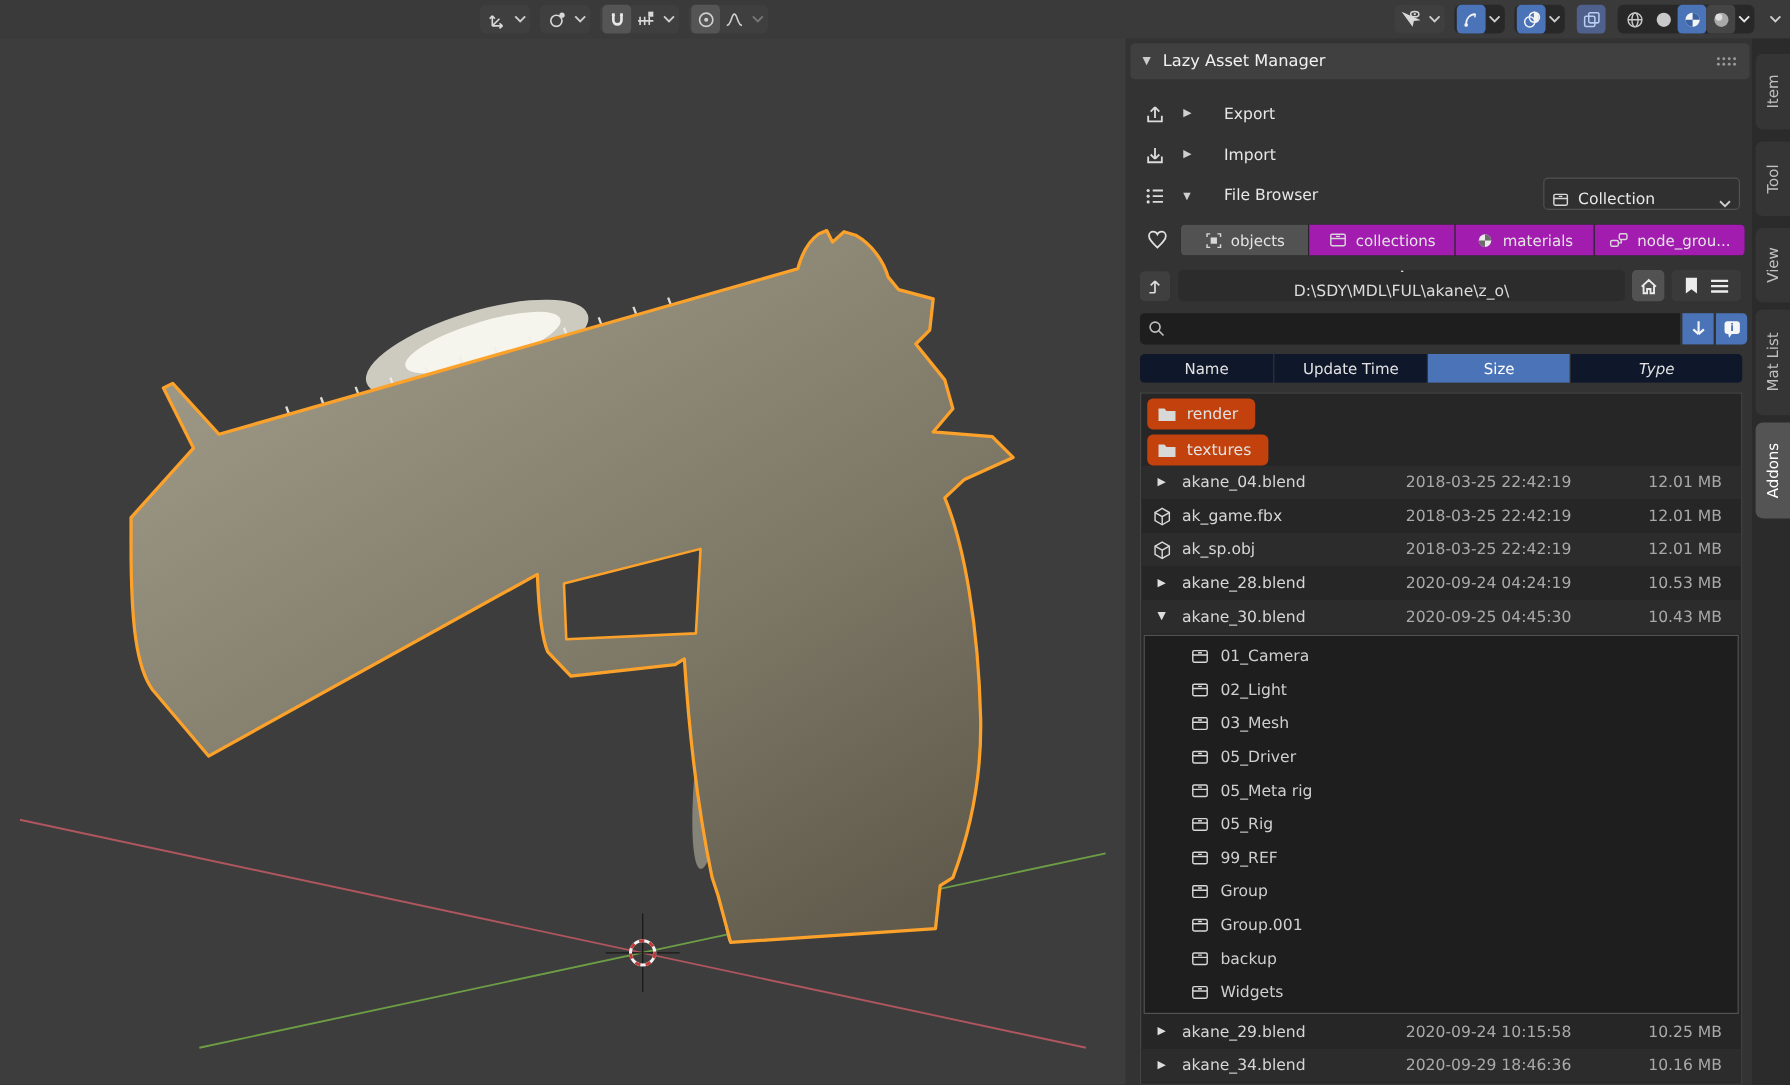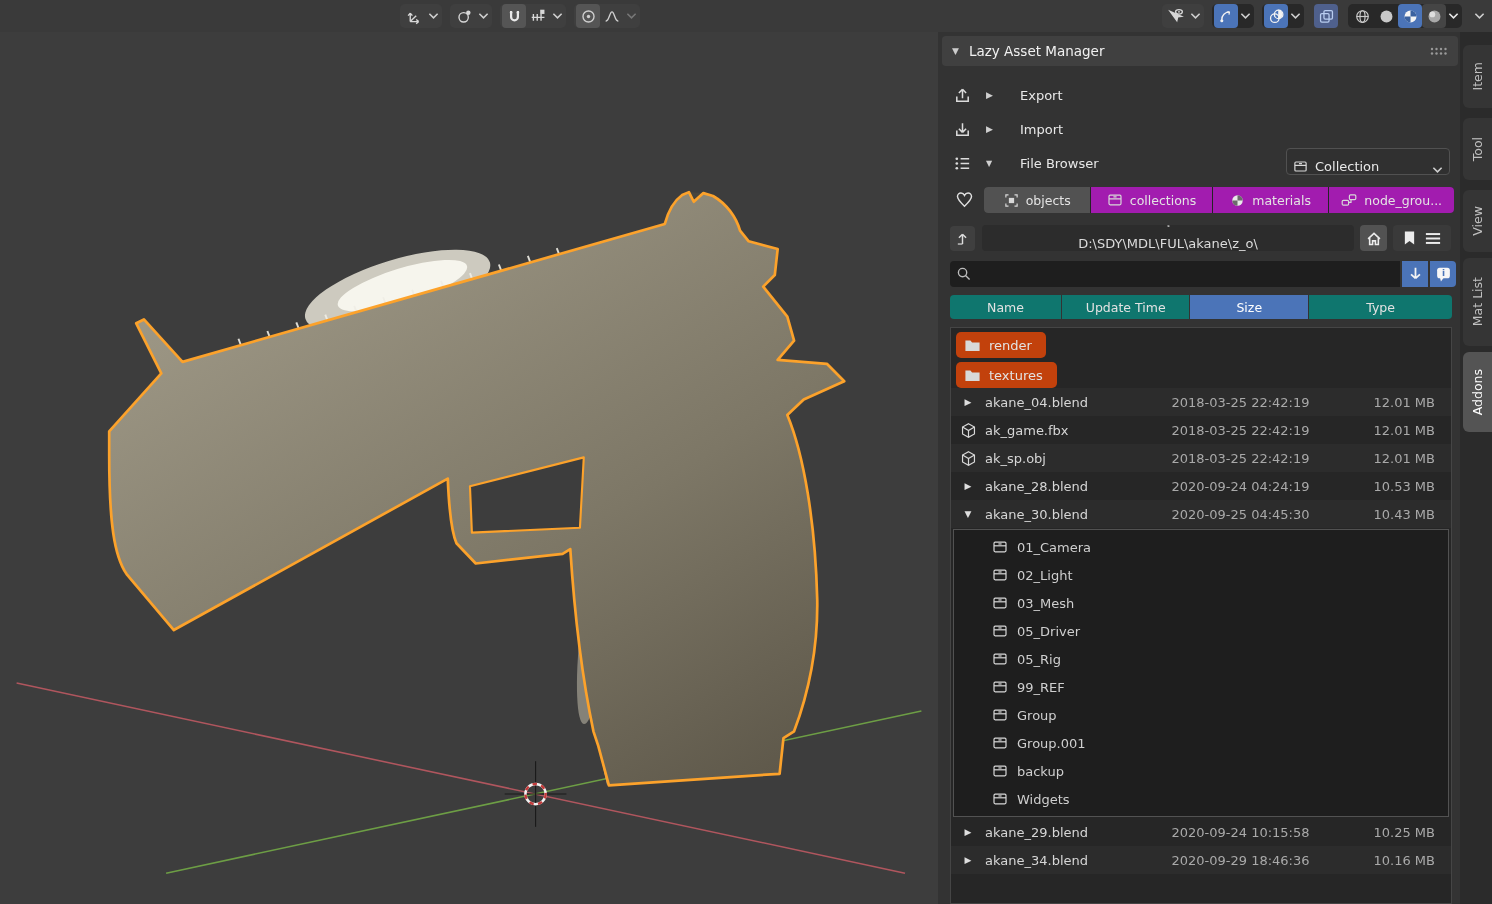--- a/index.html
+++ b/index.html
@@ -73,21 +73,21 @@
   #search-field { margin-left:12px; width:450px; height:26px; background:#1e1e1e;
                   border-radius:4px 0 0 4px; display:flex; align-items:center; padding:0 6px; }
   #search-field input { background:transparent; border:none; outline:none; color:#ddd;
                         font-size:13px; flex:1; margin-left:6px; font-family:inherit; }
   .blue-btn { width:26px; height:26px; background:#4b74b8; display:flex; align-items:center;
               justify-content:center; margin-left:2px; }
   .blue-btn.last { border-radius:0 4px 4px 0; }
 
   #columns-row { position:absolute; left:12px; top:263px; width:502px; height:24px;
                  display:flex; gap:1px; border-radius:4px; overflow:hidden; }
-  .col-h { background:#0f766e; color:#e2e2e2; font-size:12.5px; display:flex;
+  .col-h { background:#0f172a; color:#e2e2e2; font-size:12.5px; display:flex;
            align-items:center; justify-content:center; }
   .col-h.active { background:#4b74b8; color:#ffffff; }
 
   #list { position:absolute; left:12px; top:295px; width:502px; height:577px;
           background:#262626; border:1px solid #454545; overflow:hidden; }
   .chip { display:inline-flex; align-items:center; gap:8px; background:#c2410c;
           border-radius:5px; height:26px; padding:0 14px 0 8px; margin:4px 0 0 5px;
           color:#e2e2e2; font-size:13px; }
   .frow { display:flex; align-items:center; height:28px; font-size:13px; }
   .frow.alt { background:#2c2c2c; }
@@ -591,21 +591,21 @@
           <path d="M6 14 L10 14 L7 18.2 Z" fill="#f6f6f6"></path>
           <text x="10" y="12" text-anchor="middle" font-size="10.5" font-family="DejaVu Sans" font-weight="bold" fill="#4b74b8">i</text>
         </svg>
         </span>
     </div>
 
     <div id="columns-row">
         <div class="col-h" style="width: 115px;">Name</div>
         <div class="col-h" style="width: 132px;">Update Time</div>
         <div class="col-h active" style="width: 122px;">Size</div>
-        <div class="col-h" style="width: 148px;">Type</div>
+        <div class="col-h" style="width: 148px; font-style: italic;">Type</div>
       </div>
 
     <div id="list">
         <div><span class="chip">
             <svg class="ic" width="17" height="15" viewBox="0 0 20 18">
               <path d="M1.5 3 h6 l2 2.5 h9 v10 h-17 Z" fill="#d8d8d8"></path>
             </svg>
             <span>render</span>
           </span></div>
         <div><span class="chip">
@@ -692,20 +692,28 @@
               <line x1="8" y1="6.2" x2="12" y2="6.2"></line>
             </svg>
             <span>05_Driver</span>
           </div>
           <div class="srow">
             <svg class="ic" width="16" height="16" viewBox="0 0 20 20" fill="none" stroke="#d8d8d8" stroke-width="1.5">
               <rect x="2.5" y="4" width="15" height="12" rx="1.5"></rect>
               <line x1="2.5" y1="8.5" x2="17.5" y2="8.5"></line>
               <line x1="8" y1="6.2" x2="12" y2="6.2"></line>
             </svg>
+            <span>05_Meta rig</span>
+          </div>
+          <div class="srow">
+            <svg class="ic" width="16" height="16" viewBox="0 0 20 20" fill="none" stroke="#d8d8d8" stroke-width="1.5">
+              <rect x="2.5" y="4" width="15" height="12" rx="1.5"></rect>
+              <line x1="2.5" y1="8.5" x2="17.5" y2="8.5"></line>
+              <line x1="8" y1="6.2" x2="12" y2="6.2"></line>
+            </svg>
             <span>05_Rig</span>
           </div>
           <div class="srow">
             <svg class="ic" width="16" height="16" viewBox="0 0 20 20" fill="none" stroke="#d8d8d8" stroke-width="1.5">
               <rect x="2.5" y="4" width="15" height="12" rx="1.5"></rect>
               <line x1="2.5" y1="8.5" x2="17.5" y2="8.5"></line>
               <line x1="8" y1="6.2" x2="12" y2="6.2"></line>
             </svg>
             <span>99_REF</span>
           </div>

